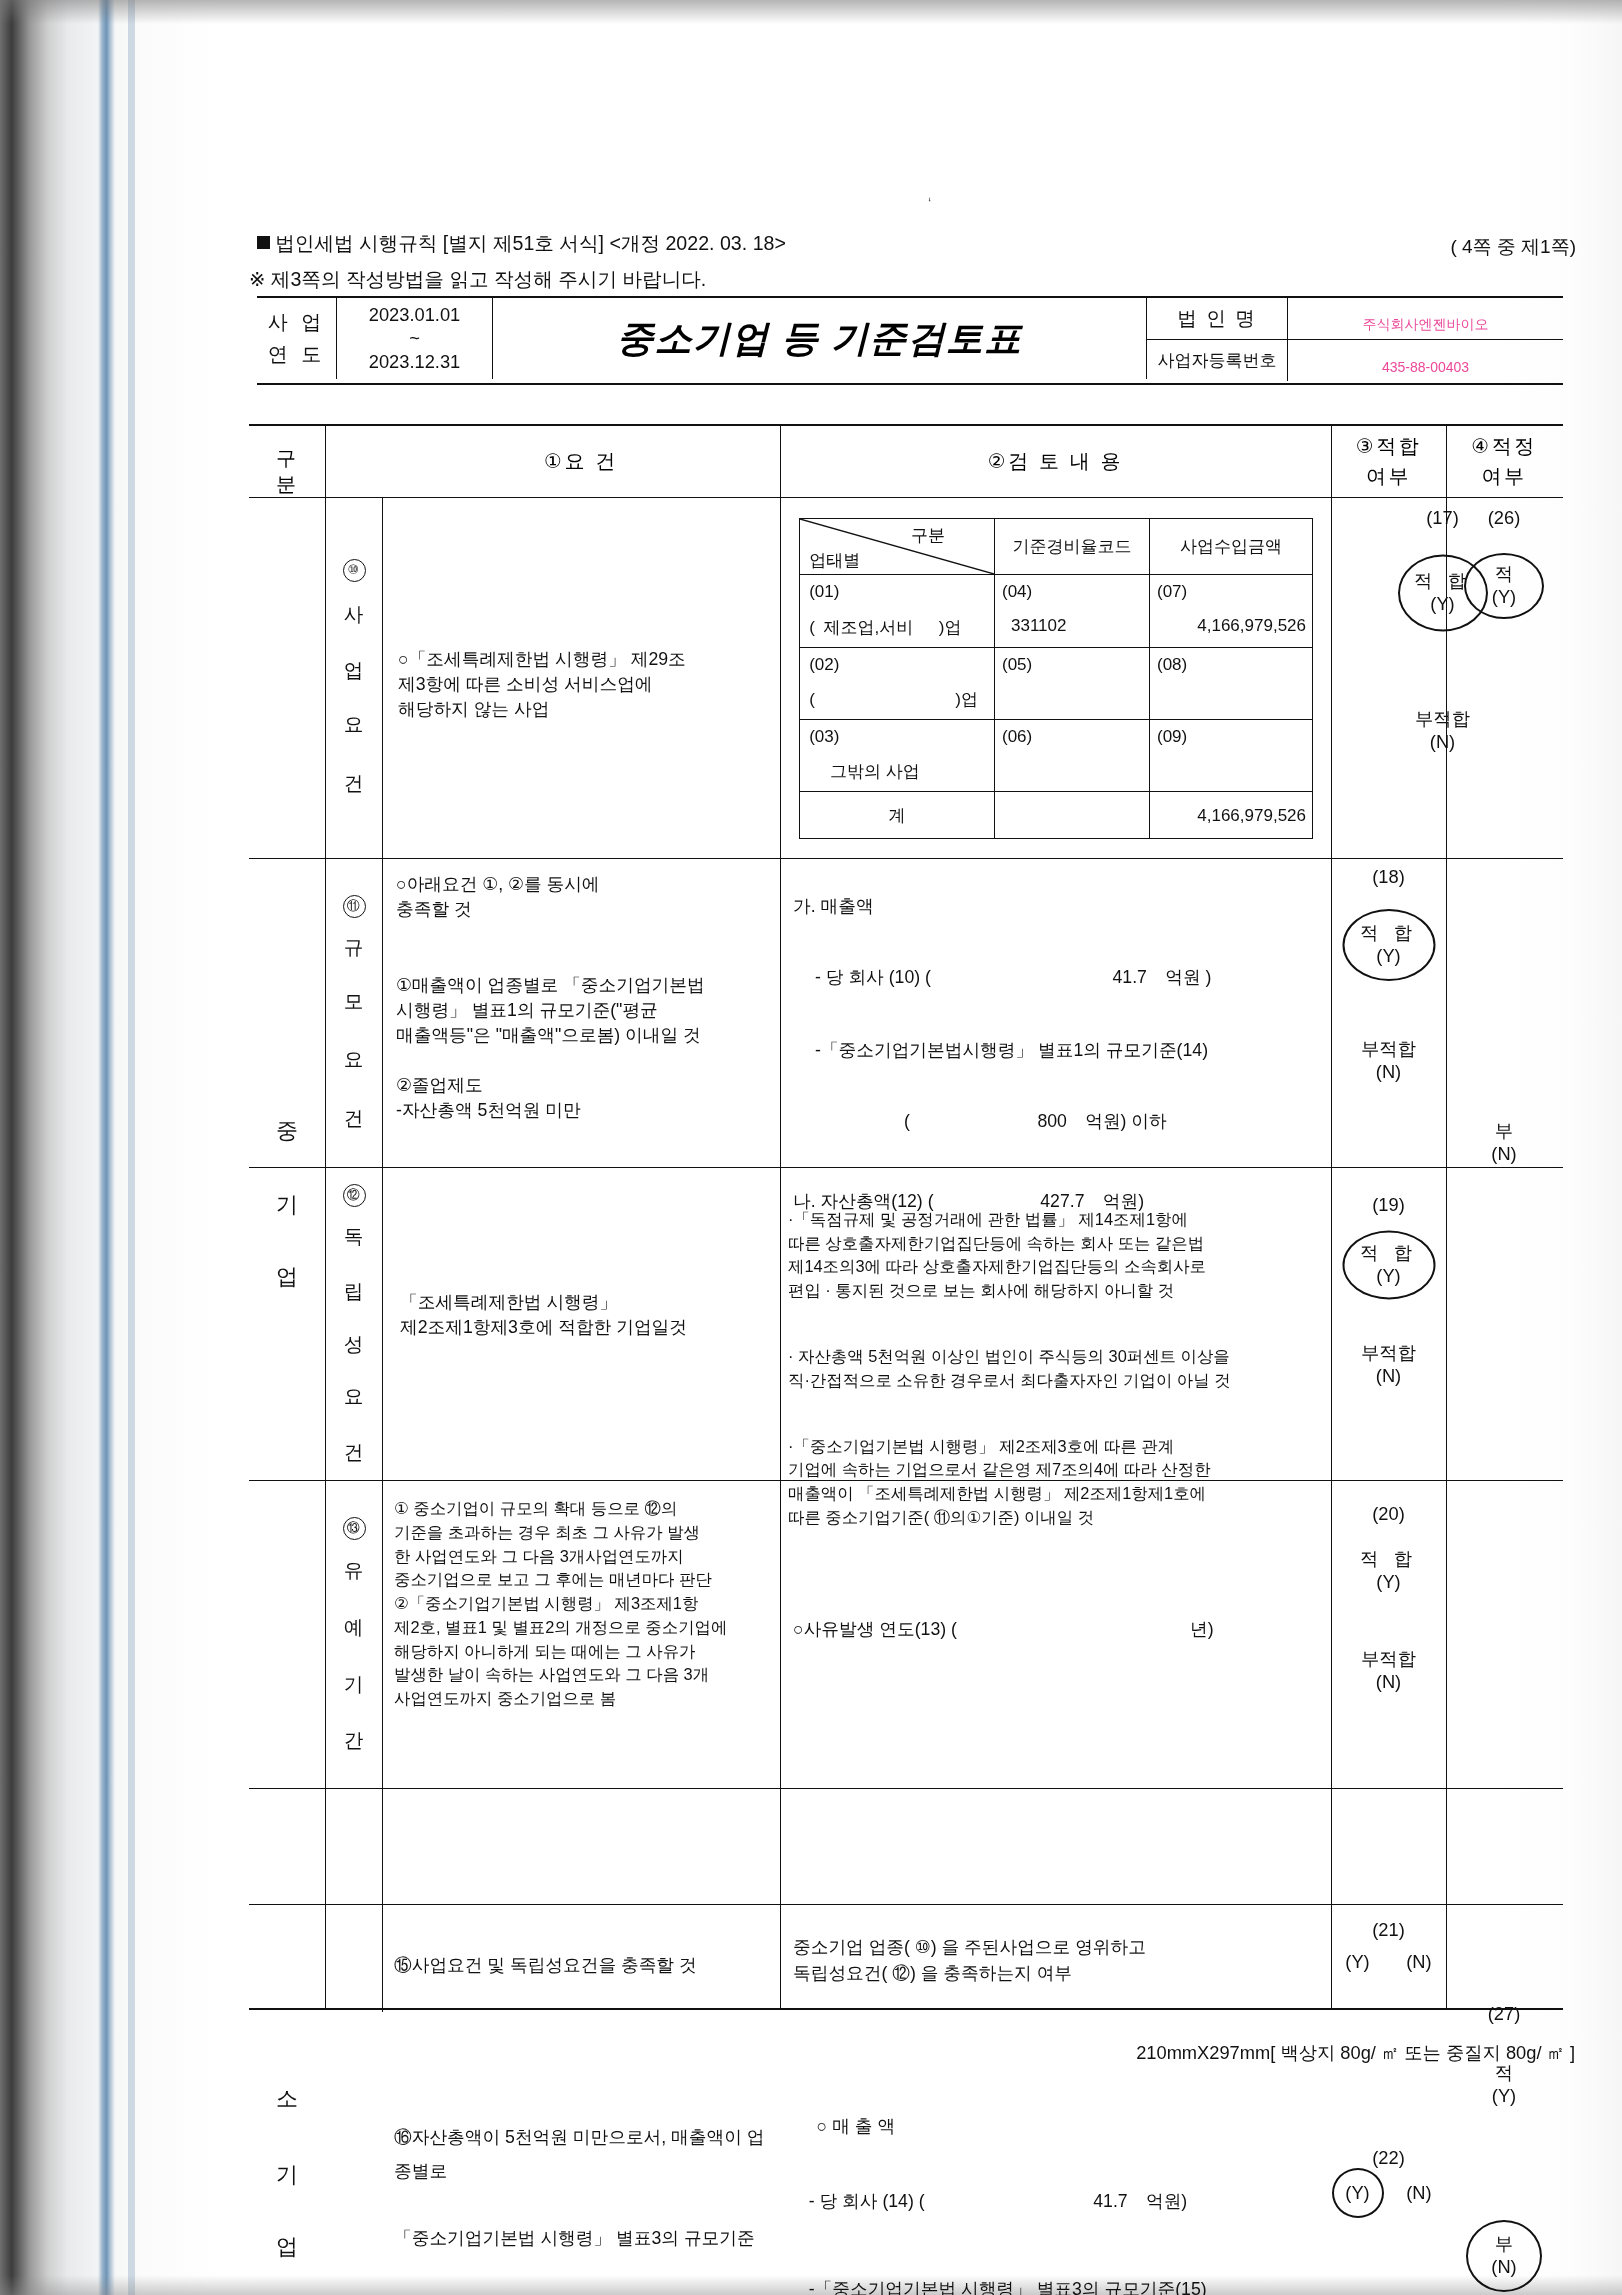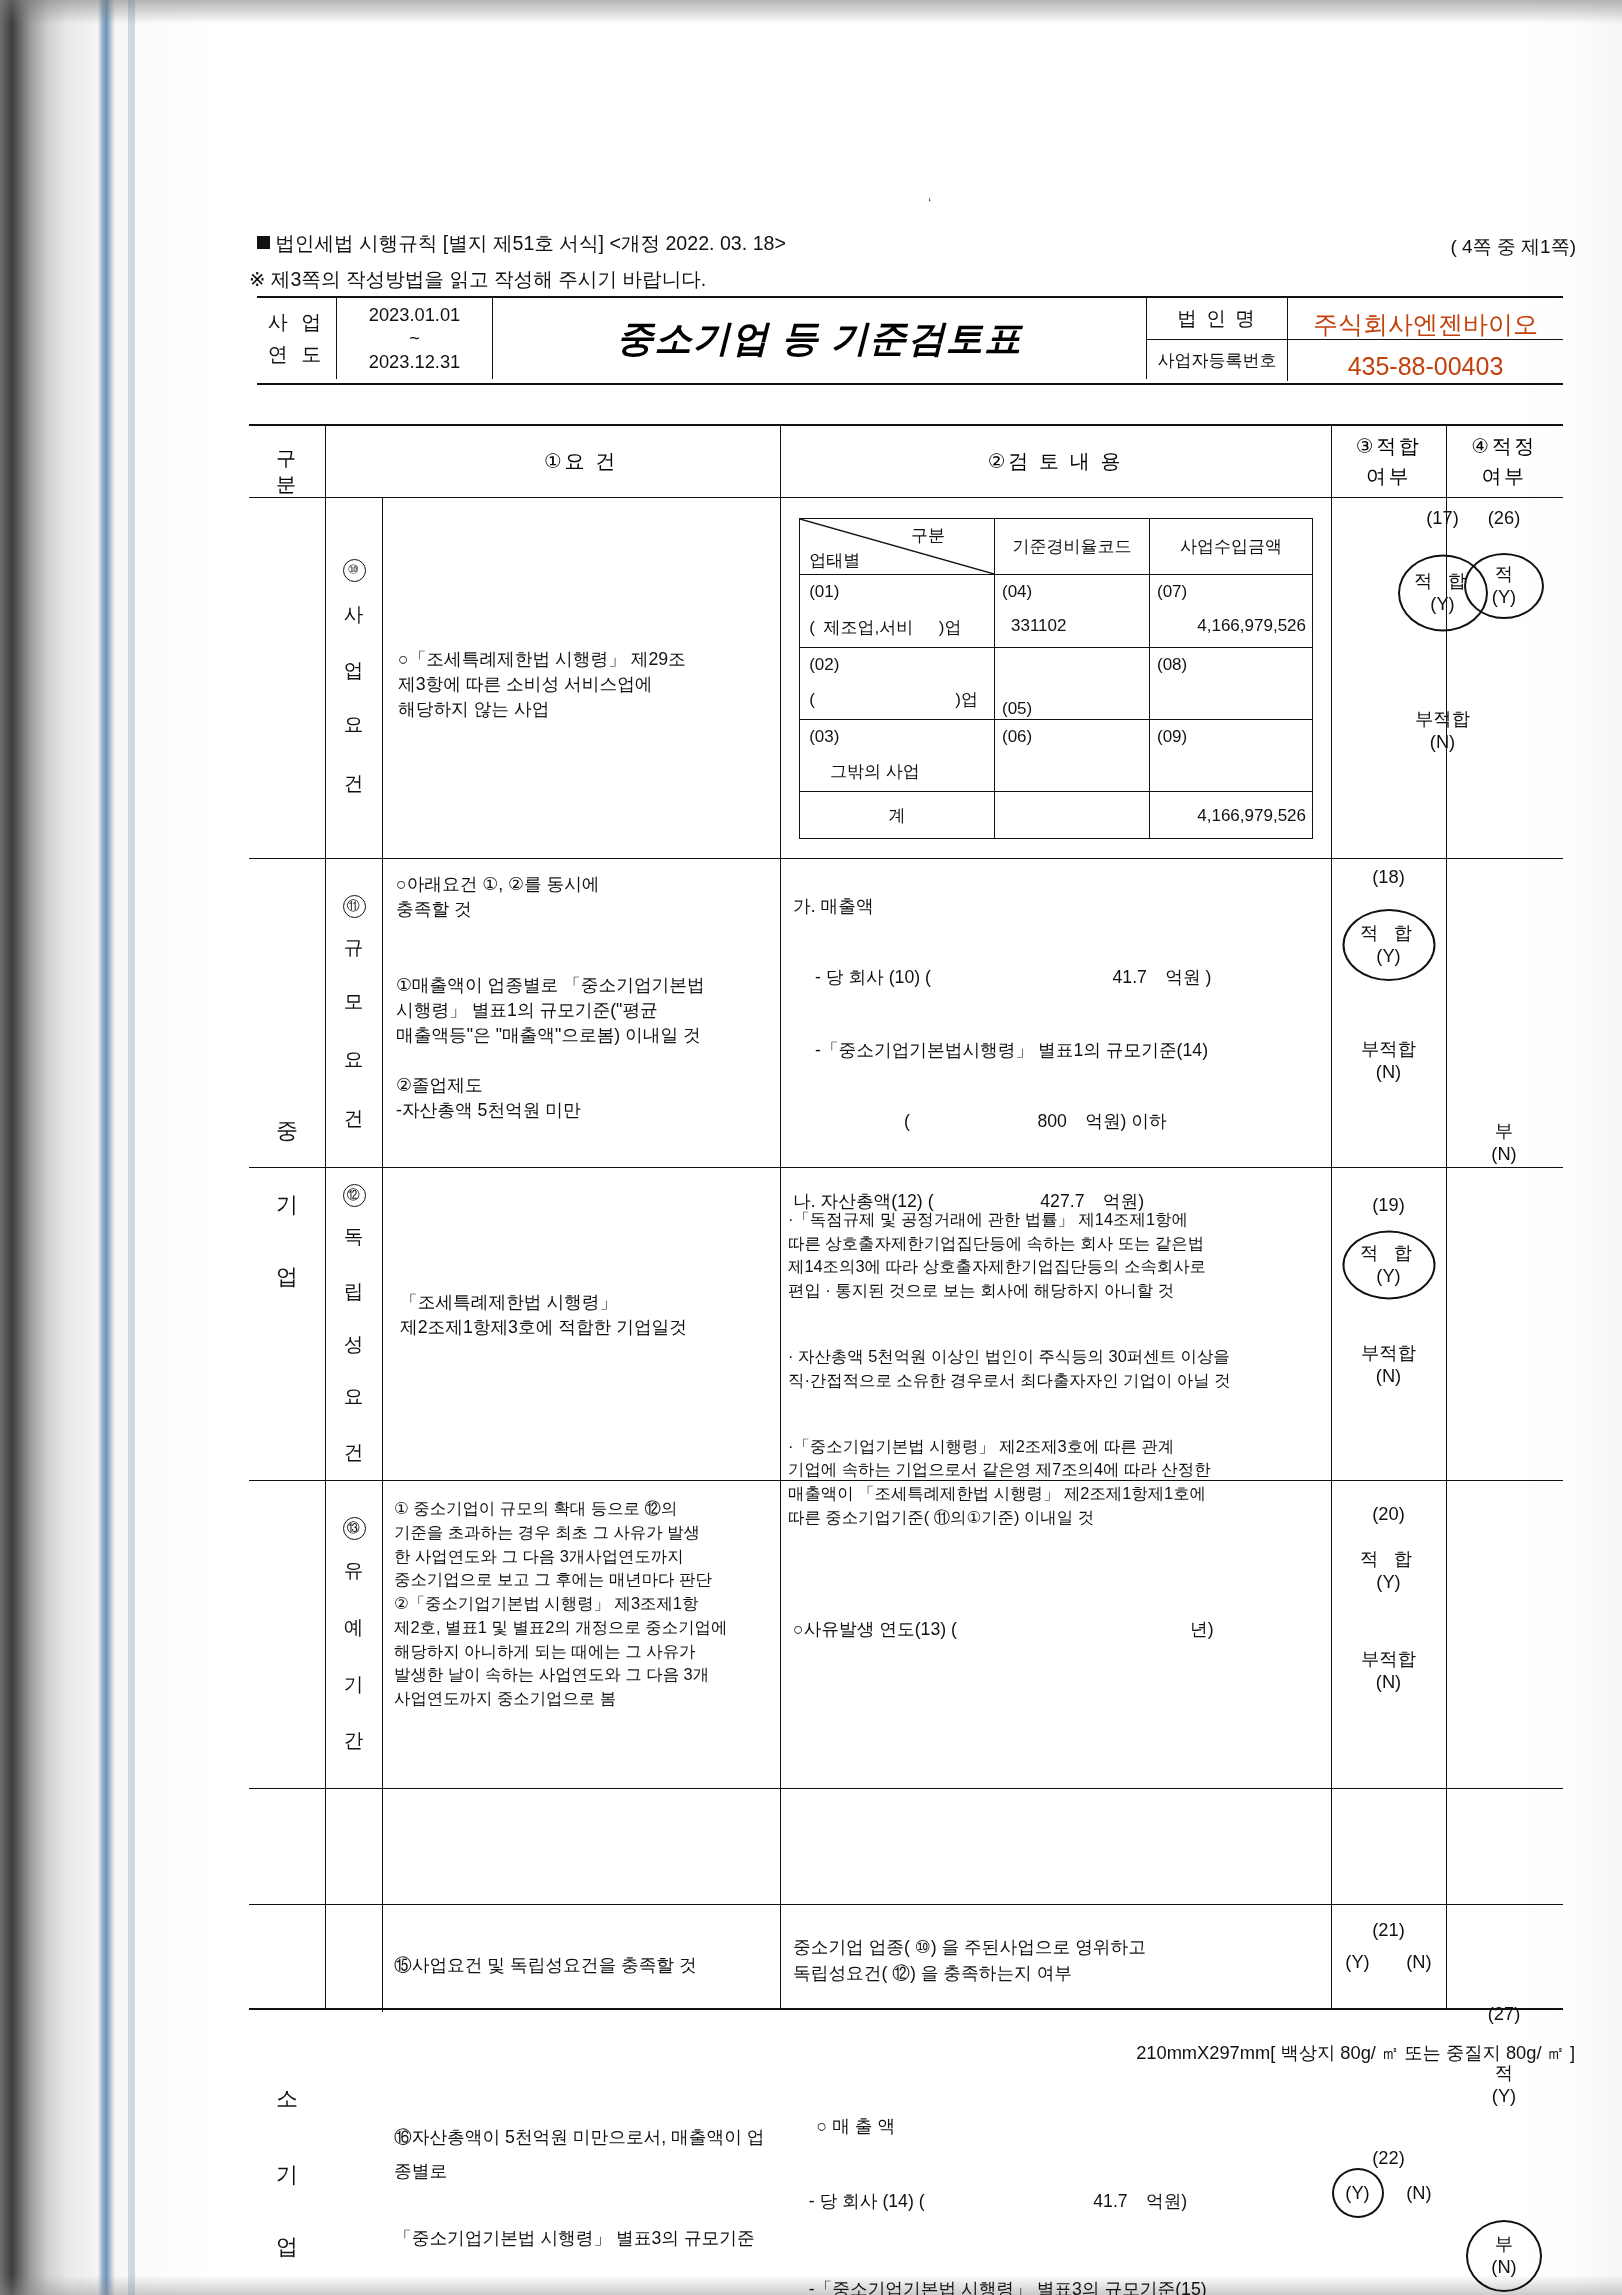--- a/index.html
+++ b/index.html
@@ -112,21 +112,21 @@
   }
   .tb-rrow.r2 { top: 41px; border-top: 1.3px solid #111; }
   .tb-rkey {
     width: 141px; display: flex; align-items: center; justify-content: center;
     font-size: 19.6px; letter-spacing: 2px; color: #111;
     border-right: 1.3px solid #111; box-sizing: border-box;
   }
   .tb-rkey.small { font-size: 17px; letter-spacing: 0px; }
   .tb-rval {
     flex: 1; display: flex; align-items: center; justify-content: center;
-    font-size: 25px; color: #c2410c; margin-top: 12px;
+    font-size: 14px; color: #ec4899; margin-top: 12px;
   }
 
   
   .table {
     position: absolute; left: 249px; top: 424px;
     width: 1314px; height: 1586px;
     border-top: 2px solid #111;
     border-bottom: 2px solid #111;
     box-sizing: border-box;
   }
@@ -324,21 +324,21 @@
         <div class="st-cell" style="left:211px; top:97px;">331102</div>
         <div class="st-cell" style="left:357px; top:63px;">(07)</div>
         <div class="st-cell" style="left:349px; top:97px; width:157px; text-align:right;">4,166,979,526</div>
 
         <div class="st-cell" style="left:9.2px;  top:136px;">(02)</div>
         <div class="st-cell" style="left:9.2px;  top:169px;">
           <span>(</span>
           <span style="display:inline-block; width:131px;"></span>
           <span>)업</span>
         </div>
-        <div class="st-cell" style="left:202px; top:136px;margin-top:44px;">(05)</div>
+        <div class="st-cell" style="left:202px; top:136px;">(05)</div>
         <div class="st-cell" style="left:357px; top:136px;">(08)</div>
 
         <div class="st-cell" style="left:9.2px;  top:208px;">(03)</div>
         <div class="st-cell" style="left:30px;  top:241px;">그밖의 사업</div>
         <div class="st-cell" style="left:202px; top:208px;">(06)</div>
         <div class="st-cell" style="left:357px; top:208px;">(09)</div>
 
         <div class="st-cell" style="left:0; top:285px; width:194px; text-align:center;">계</div>
         <div class="st-cell" style="left:349px; top:287px; width:157px; text-align:right;">4,166,979,526</div>
       </div>

